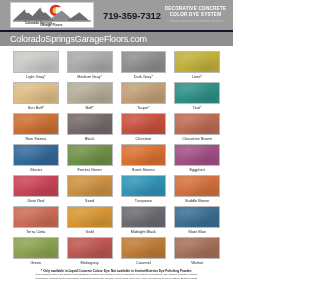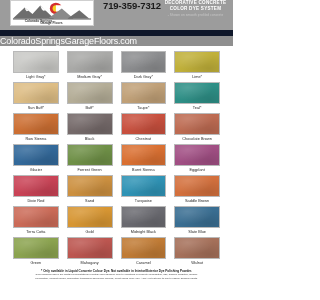--- a/index.html
+++ b/index.html
@@ -14,21 +14,21 @@
     width:233px; height:300px;
     background:#ffffff;
   }
 
   
   .header {
     position:relative;
     height:30px;
     background:#9c9c9c;
     display:flex;
-    align-items:flex-start;
+    align-items:center;
   }
   .logo-box {
     width:84px;
     height:26px;
     margin-left:10px;
     background:#ffffff;
     border:1px solid #cfcfcf;
     position:relative;
     overflow:hidden;
     flex:0 0 auto;
@@ -61,21 +61,22 @@
     line-height:6px;
     letter-spacing:0.15px;
   }
 
   
   .urlbar {
     height:16px;
     background:#8f8f8f;
     display:flex;
     align-items:center;
-    border-top:6px solid #0f172a;
+    padding-left:10px;
+    border-top:2px solid #0f172a;
   }
   .urlbar .url {
     color:#ffffff;
     font-size:9px;
     letter-spacing:-0.15px;
     white-space:nowrap;
   }
 
   
   .grid-wrap {

